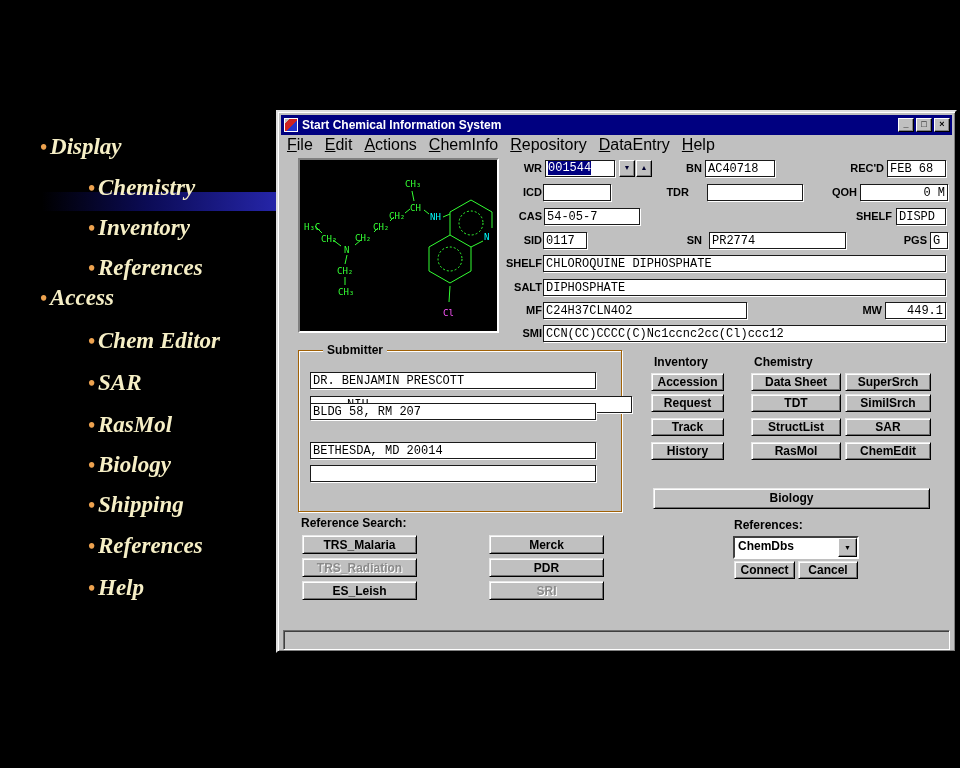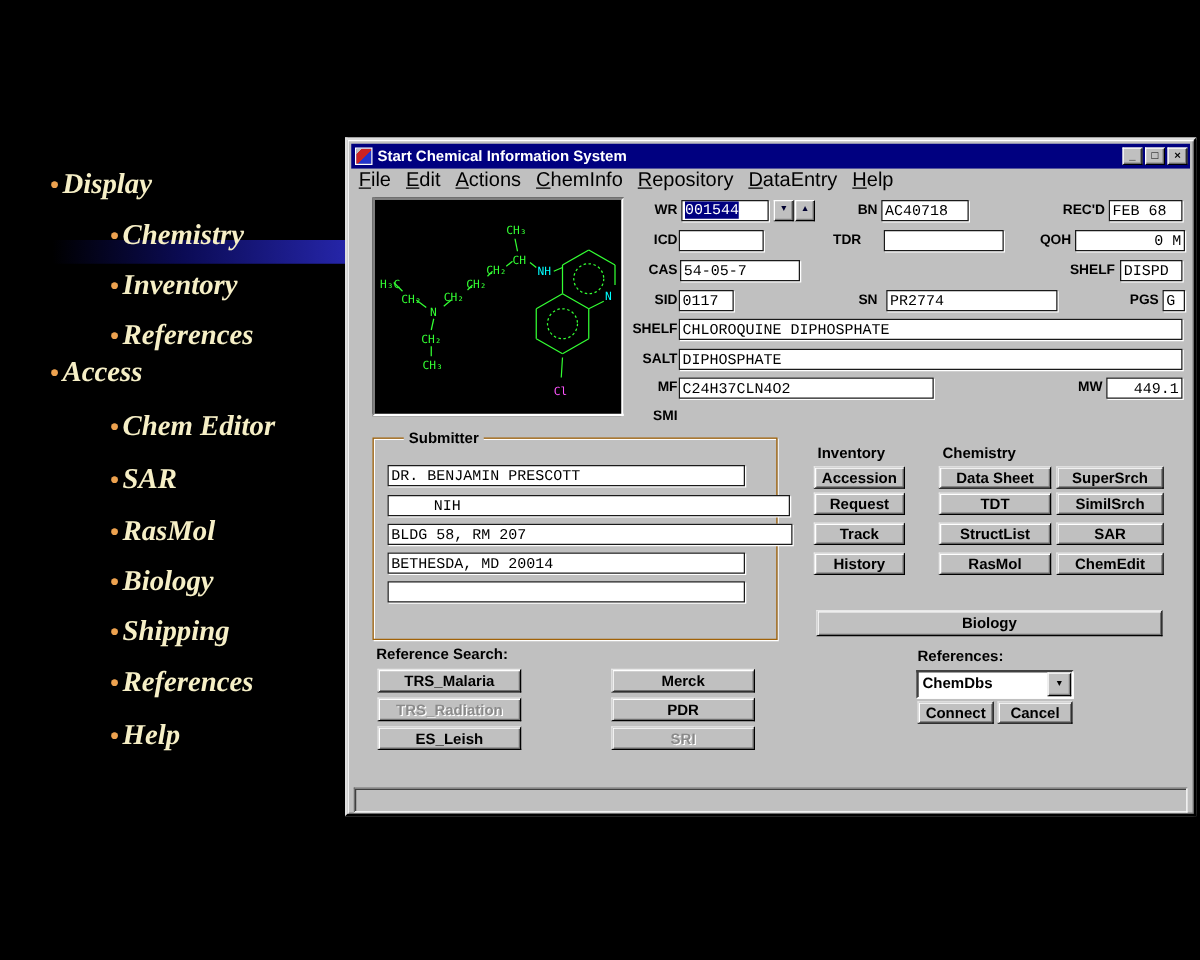--- a/index.html
+++ b/index.html
@@ -195,26 +195,27 @@
 
     <span class="flabel" style="left:222px;top:169px;width:42px;">SALT</span>
     <input class="tf" style="left: 265px; top: 167px; width: 403px;" readonly="" value="DIPHOSPHATE">
 
     <span class="flabel" style="left:222px;top:192px;width:42px;">MF</span>
     <input class="tf" style="left: 265px; top: 190px; width: 204px;" readonly="" value="C24H37CLN4O2">
     <span class="flabel" style="left:570px;top:192px;width:34px;">MW</span>
     <input class="tf ra" style="left: 607px; top: 190px; width: 61px;" readonly="" value="449.1">
 
     <span class="flabel" style="left:222px;top:215px;width:42px;">SMI</span>
+    <input class="tf" style="left: 265px; top: 213px; width: 403px;" readonly="" value="CCN(CC)CCCC(C)Nc1ccnc2cc(Cl)ccc12">
 
     <div class="gbox" style="left:20px;top:238px;width:324px;height:162px;">
       <span class="gbox-title">Submitter</span>
       <input class="tf" style="left: 11px; top: 21px; width: 286px;" readonly="" value="DR. BENJAMIN PRESCOTT">
       <input class="tf" style="left: 11px; top: 45px; width: 322px; padding-left: 36px;" readonly="" value="NIH">
-      <input class="tf" style="left: 11px; top: 68px; width: 324px;" readonly="" value="BLDG 58, RM 207">
+      <input class="tf" style="left: 11px; top: 52px; width: 286px;" readonly="" value="BLDG 58, RM 207">
       <input class="tf" style="left: 11px; top: 91px; width: 286px;" readonly="" value="BETHESDA, MD 20014">
       <input class="tf" style="left: 11px; top: 114px; width: 286px;" readonly="" value="">
     </div>
 
     <span class="sect-label" style="left:376px;top:243px;">Inventory</span>
     <span class="sect-label" style="left:476px;top:243px;">Chemistry</span>
 
     <button class="btn" style="left:373px;top:261px;width:73px;height:18px;">Accession</button>
     <button class="btn" style="left:373px;top:282px;width:73px;height:18px;">Request</button>
     <button class="btn" style="left:373px;top:306px;width:73px;height:18px;">Track</button>

